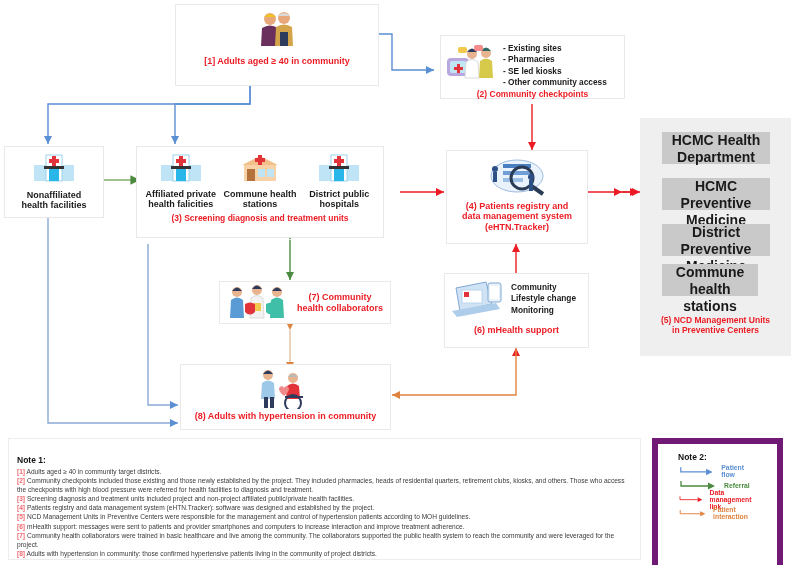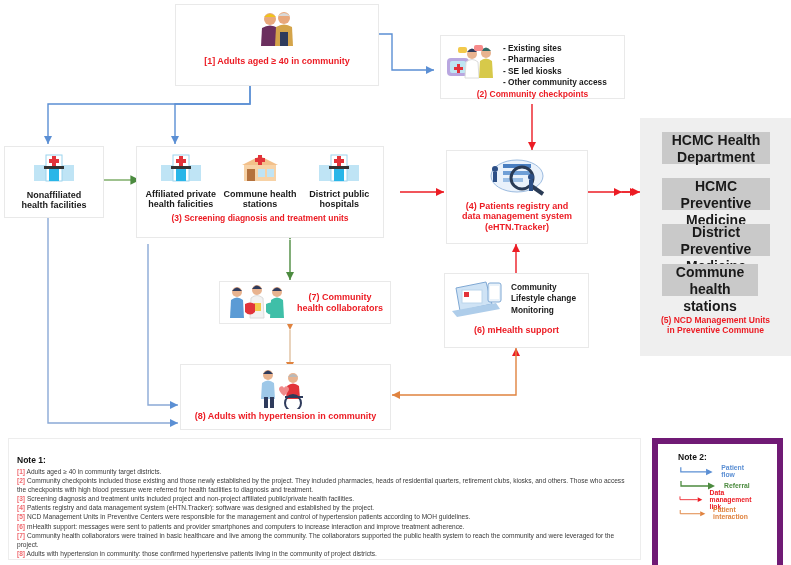--- a/index.html
+++ b/index.html
@@ -224,21 +224,21 @@
       <span>HCMC Preventive Medicine Center</span>
     </div>
     <div class="graybox" style="left:22px;top:106px;width:108px;height:32px;">
       <span>District Preventive Medicine Centers</span>
     </div>
     <div class="graybox" style="left:22px;top:146px;width:96px;height:32px;">
       <span>Commune health stations</span>
     </div>
     <div class="label ttl2 red" style="position:absolute;left:4px;top:198px;width:143px;">
       <div>(5) NCD Management Units</div>
-      <div>in Preventive Commune</div>
+      <div>in Preventive Centers</div>
     </div>
   </div>
 
   <div class="box" style="left:219px;top:281px;width:172px;height:43px;">
     <div class="flexrow">
       <svg width="66" height="42" viewBox="0 0 66 42" style="margin-left:4px;">
         <circle cx="13" cy="10" r="5" fill="#e8b38f"></circle>
           <path d="M8 9q5-7 10 0z" fill="#2f3b5c"></path>
         <path d="M7 18q6-5 12 0l1 18H6z" fill="#5b9bd5"></path>
         <circle cx="33" cy="8" r="5" fill="#e8b38f"></circle>

